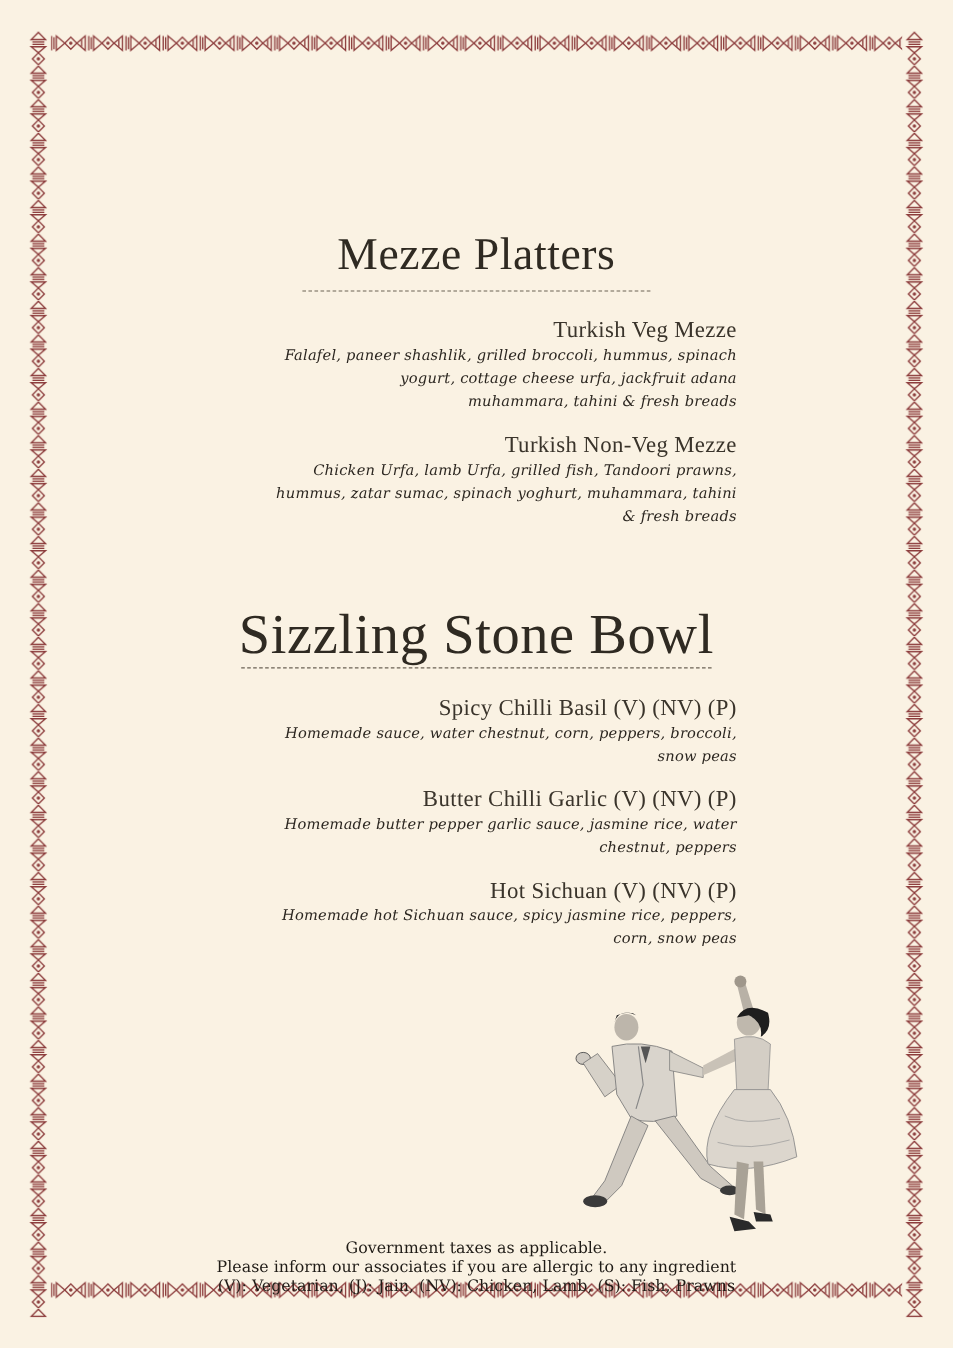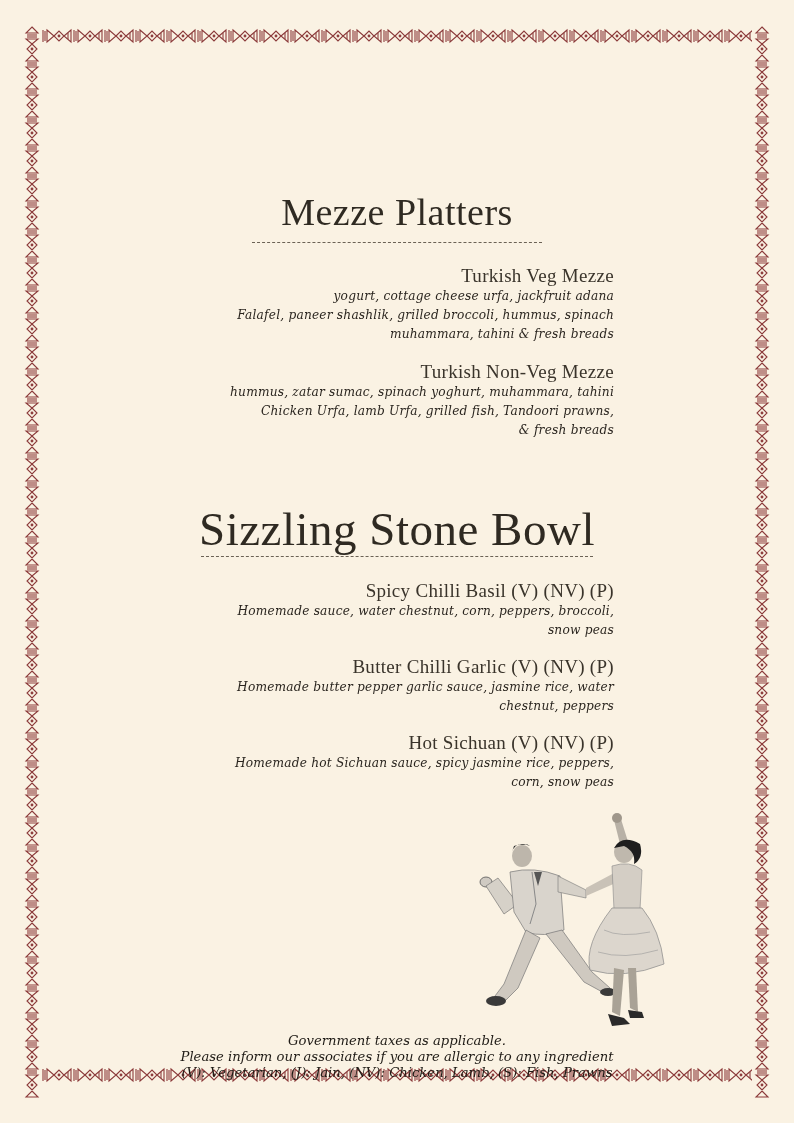--- a/index.html
+++ b/index.html
@@ -101,21 +101,20 @@
     .item-4 { top: 656px; }
     .item-5 { top: 732px; }
 
     .footer {
       position: absolute;
       top: 1033px;
       left: 0;
       width: 794px;
       text-align: center;
       font-family: "DejaVu Serif", serif;
-      font-style: italic;
       font-size: 13.2px;
       line-height: 16px;
       color: #1f1b16;
     }
     .footer div { margin: 0; }
 
     .dancers {
       position: absolute;
       left: 474px;
       top: 812px;
@@ -182,31 +181,31 @@
       <rect x="0" y="0" width="16" height="1072" fill="url(#vpat)"></rect>
     </svg>
   </div>
 
   <h1 class="section-title title-mezze">Mezze Platters</h1>
   <div class="rule rule-mezze"></div>
 
   <div class="item item-1">
     <div class="item-name">Turkish Veg Mezze</div>
     <div class="item-desc">
+      <div>Falafel, paneer shashlik, grilled broccoli, hummus, spinach</div>
       <div>yogurt, cottage cheese urfa, jackfruit adana</div>
-      <div>Falafel, paneer shashlik, grilled broccoli, hummus, spinach</div>
       <div>muhammara, tahini &amp; fresh breads</div>
     </div>
   </div>
 
   <div class="item item-2">
     <div class="item-name">Turkish Non-Veg Mezze</div>
     <div class="item-desc">
+      <div>Chicken Urfa, lamb Urfa, grilled fish, Tandoori prawns,</div>
       <div>hummus, zatar sumac, spinach yoghurt, muhammara, tahini</div>
-      <div>Chicken Urfa, lamb Urfa, grilled fish, Tandoori prawns,</div>
       <div>&amp; fresh breads</div>
     </div>
   </div>
 
   <h1 class="section-title title-sizzling">Sizzling Stone Bowl</h1>
   <div class="rule rule-sizzling"></div>
 
   <div class="item item-3">
     <div class="item-name">Spicy Chilli Basil (V) (NV) (P)</div>
     <div class="item-desc">

